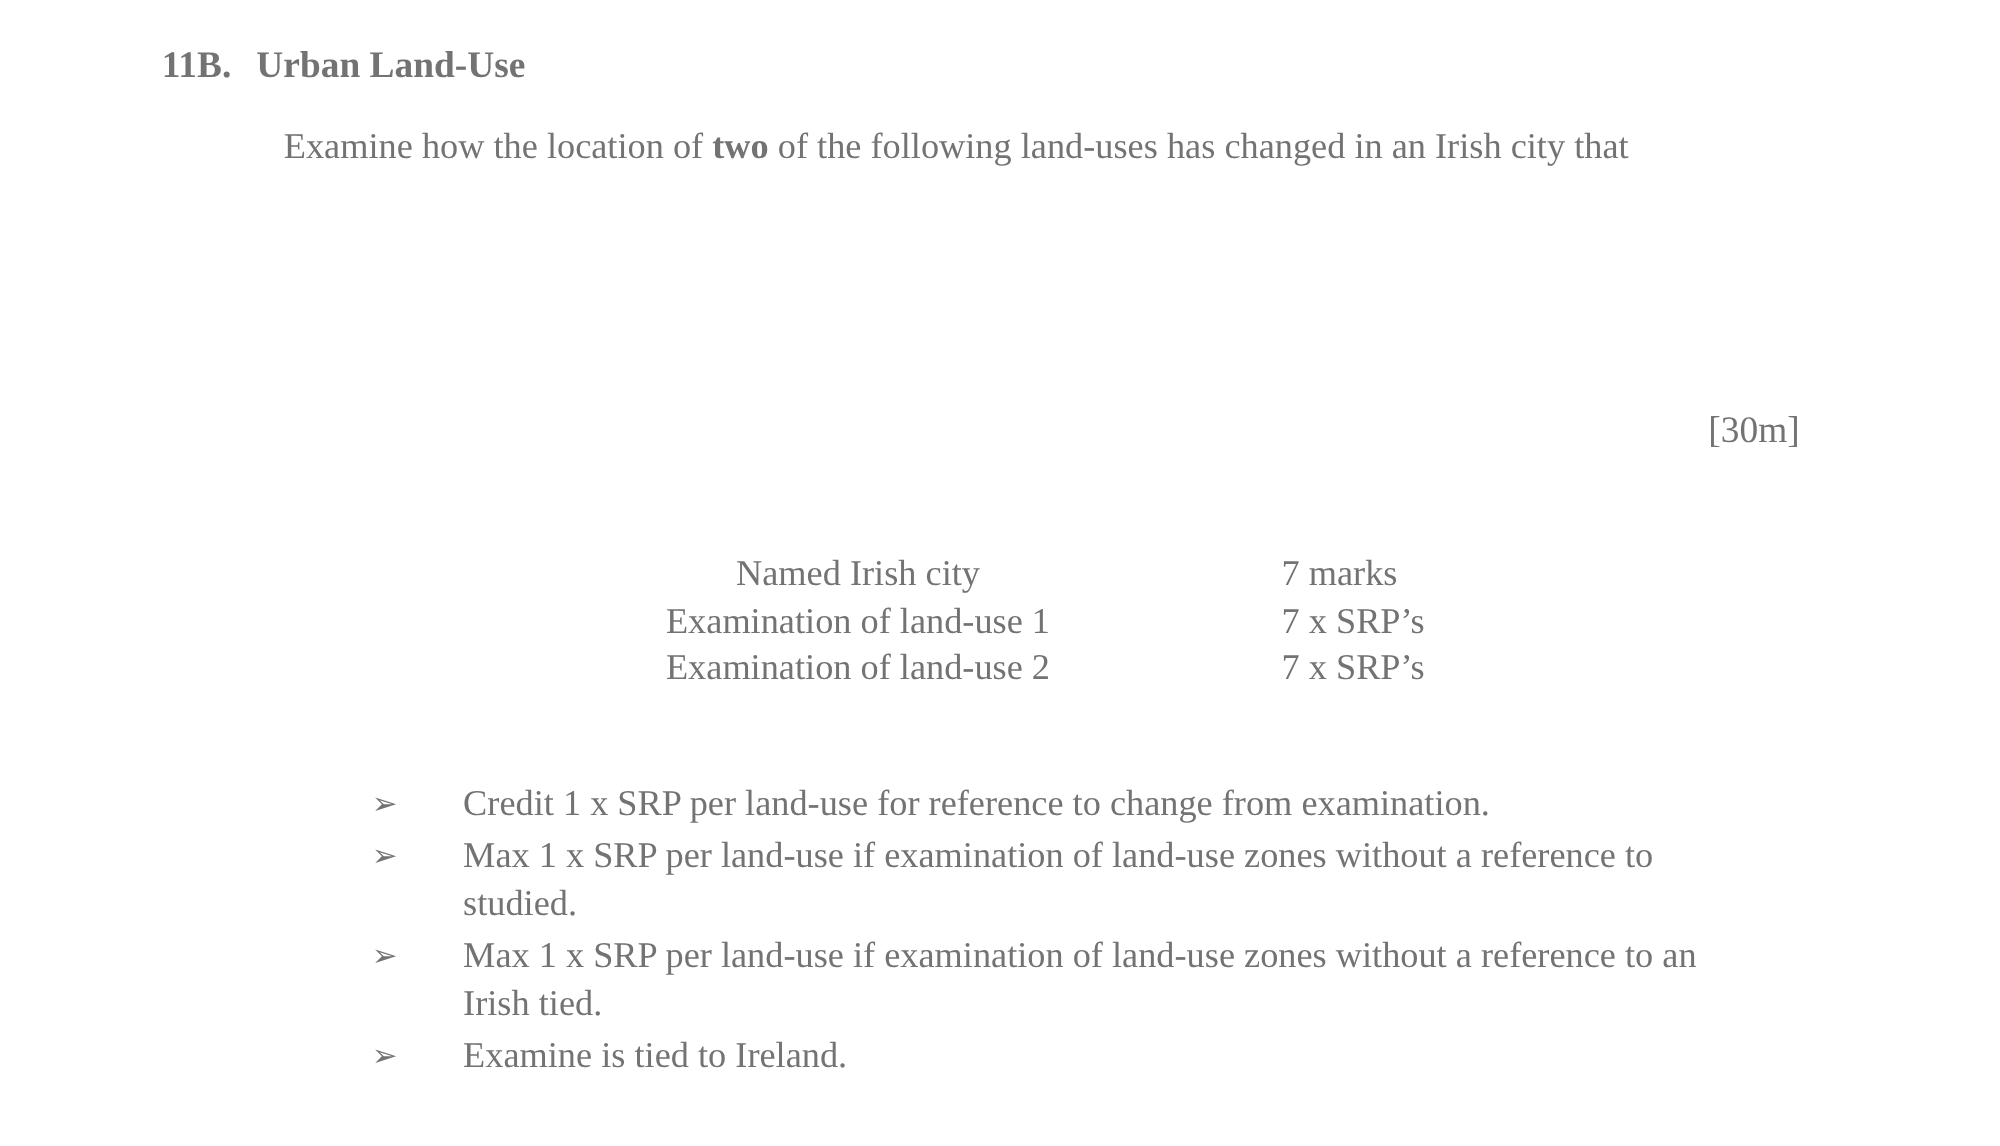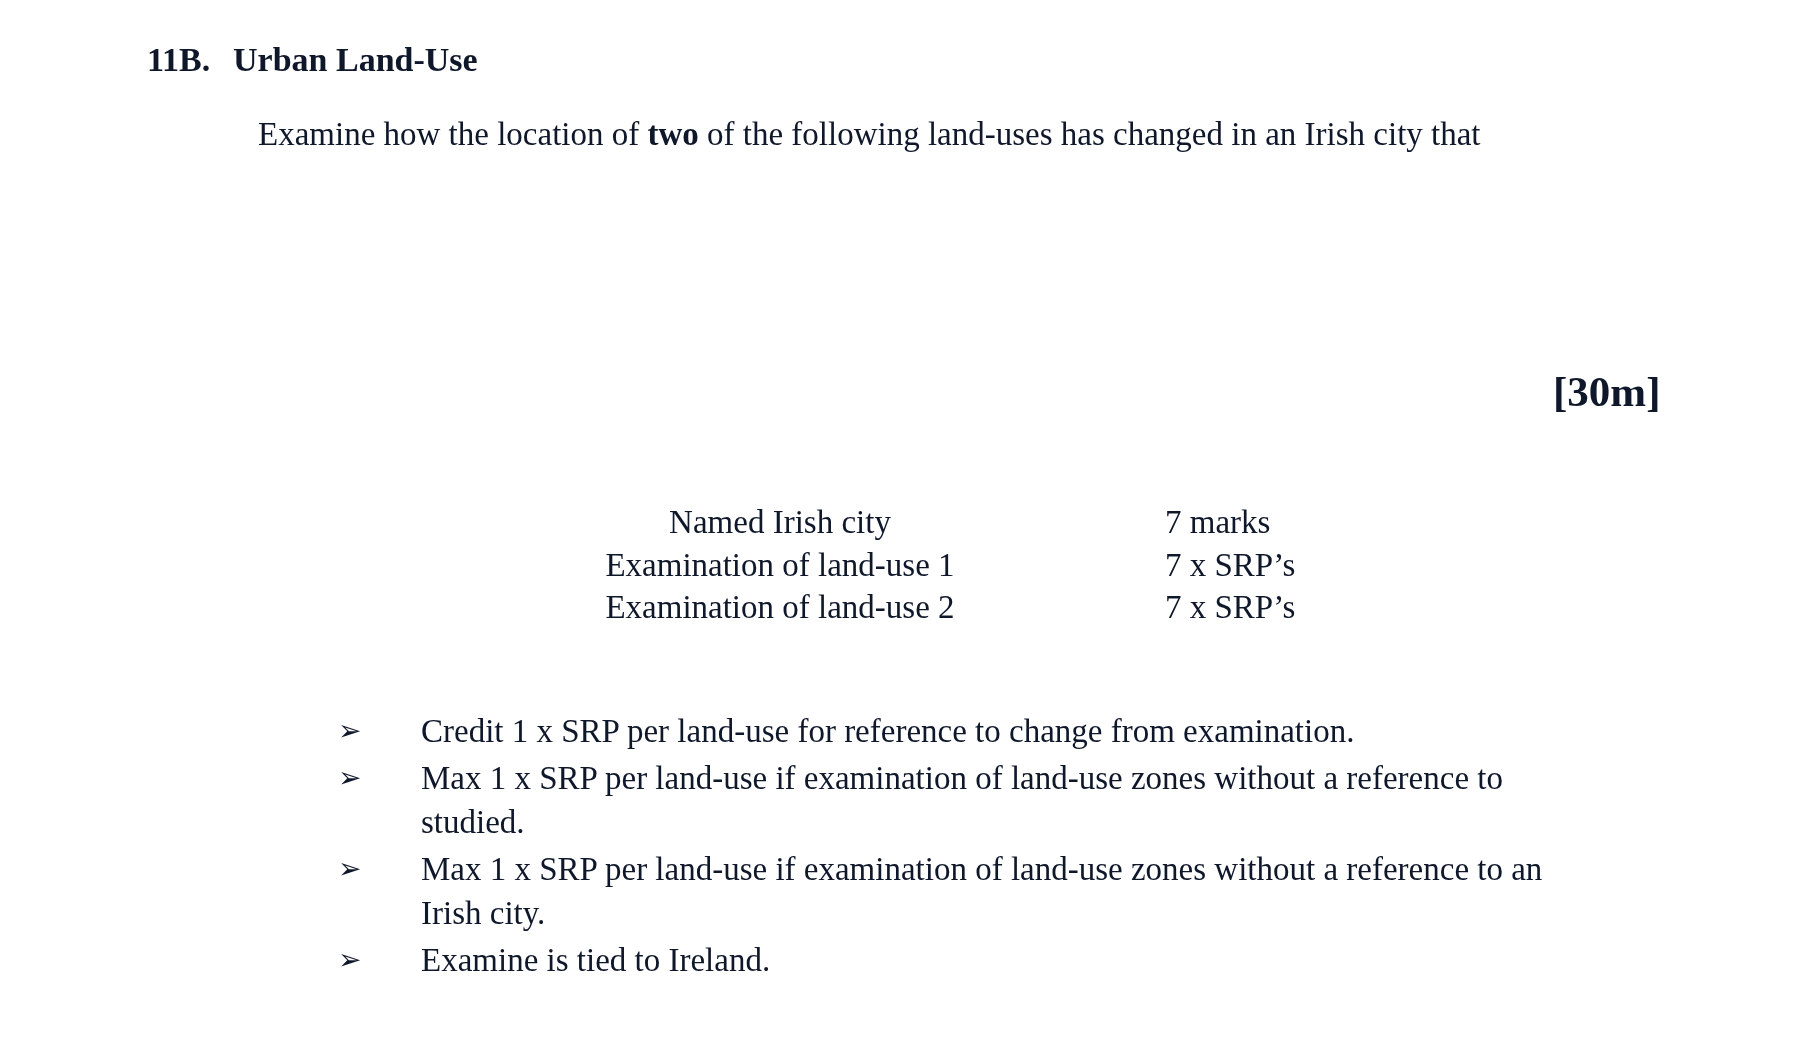--- a/index.html
+++ b/index.html
@@ -5,21 +5,21 @@
   html, body {
     margin: 0;
     padding: 0;
     background: #ffffff;
   }
   .page {
     position: relative;
     width: 1818px;
     height: 1042px;
     background: #ffffff;
-    color: #0f172a;
+    color: #737373;
     font-family: "Liberation Serif", "DejaVu Serif", serif;
     font-size: 33px;
     overflow: hidden;
   }
   .abs { position: absolute; }
 
   
   .q-header {
     left: 147px;
     top: 40px;
@@ -52,22 +52,22 @@
   .q-options .row { white-space: nowrap; }
   .q-options .dot {
     display: inline-block;
     width: 22px;
   }
 
   
   .q-marks {
     left: 1553px;
     top: 372px;
-    font-weight: bold;
-    font-size: 43px;
+    font-weight: normal;
+    font-size: 34px;
     line-height: 40px;
     white-space: nowrap;
   }
 
   
   .scheme {
     left: 395px;
     top: 501px;
     line-height: 42.5px;
     text-align: center;
@@ -137,21 +137,21 @@
       <span class="marker">➢</span>
       <span class="n-lines">
         <span class="n-line">Max 1 x SRP per land-use if examination of land-use zones without a reference to</span>
         <span class="n-line">studied.</span>
       </span>
     </div>
     <div class="note">
       <span class="marker">➢</span>
       <span class="n-lines">
         <span class="n-line">Max 1 x SRP per land-use if examination of land-use zones without a reference to an</span>
-        <span class="n-line">Irish city.</span>
+        <span class="n-line">Irish tied.</span>
       </span>
     </div>
     <div class="note">
       <span class="marker">➢</span>
       <span class="n-lines">
         <span class="n-line">Examine is tied to Ireland.</span>
       </span>
     </div>
   </div>
 

